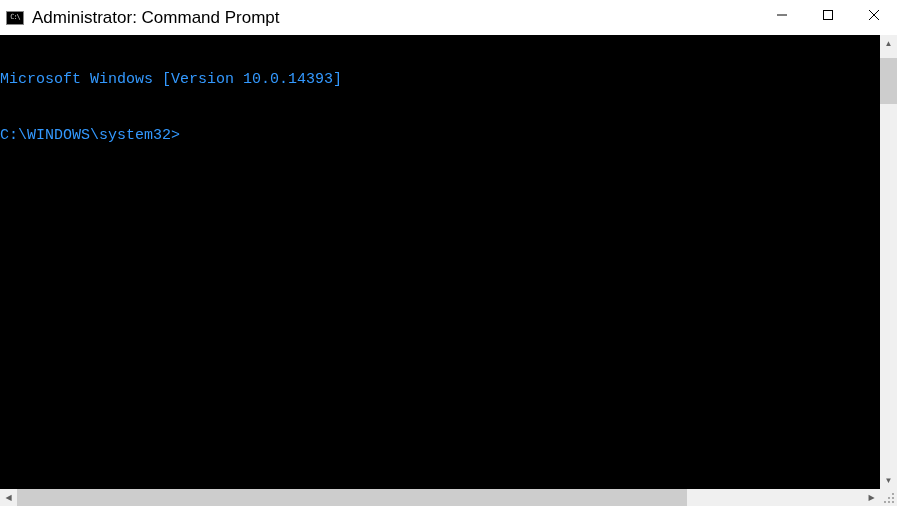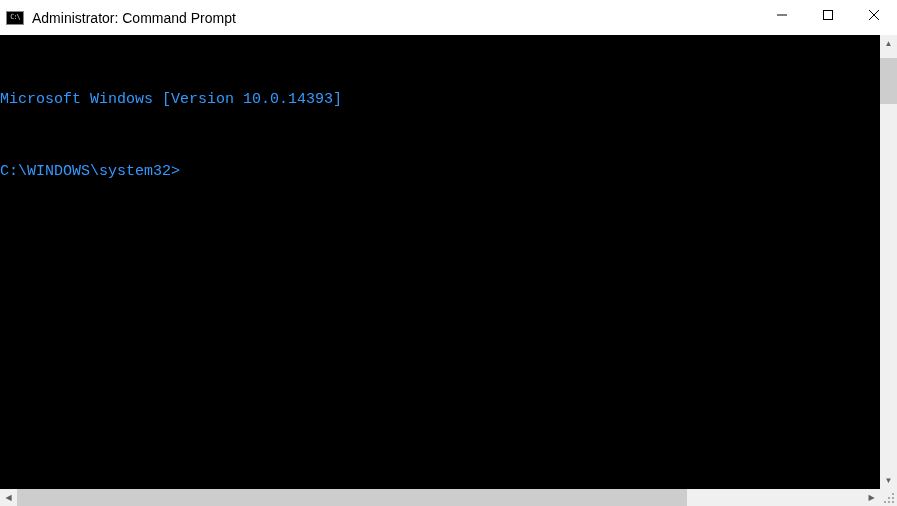--- a/index.html
+++ b/index.html
@@ -35,21 +35,21 @@
       justify-content: center;
     }
     .app-icon-inner {
       color: #ccc;
       font-size: 7px;
       font-family: monospace;
       line-height: 1;
       letter-spacing: -1px;
     }
     .title-text {
-      font-size: 14px;
+      font-size: 17px;
       color: #000;
     }
     .win-controls {
       position: absolute;
       right: 0;
       top: 0;
       display: flex;
       height: 30px;
     }
     .win-btn {
@@ -74,24 +74,23 @@
       font-family: Consolas, "Courier New", monospace;
       font-size: 15px;
       line-height: 18px;
       color: #3399ff;
       padding: 0;
       white-space: pre;
       overflow: hidden;
     }
     .terminal-line {
       display: block;
-      margin-top: 20px;
     }
     .prompt-line {
-      margin-top: 18px;
+      margin-top: 2px;
     }
     .cursor {
       display: inline-block;
       width: 9px;
       height: 16px;
       vertical-align: text-bottom;
     }
     .vscroll {
       position: absolute;
       top: 35px;

